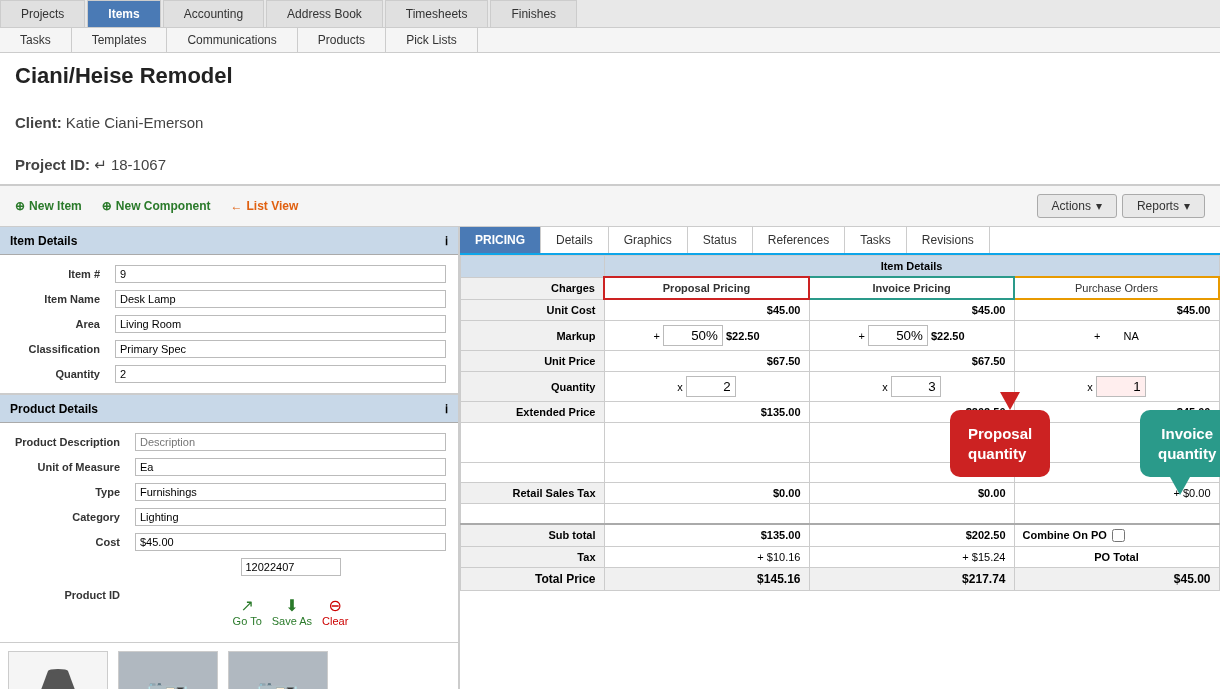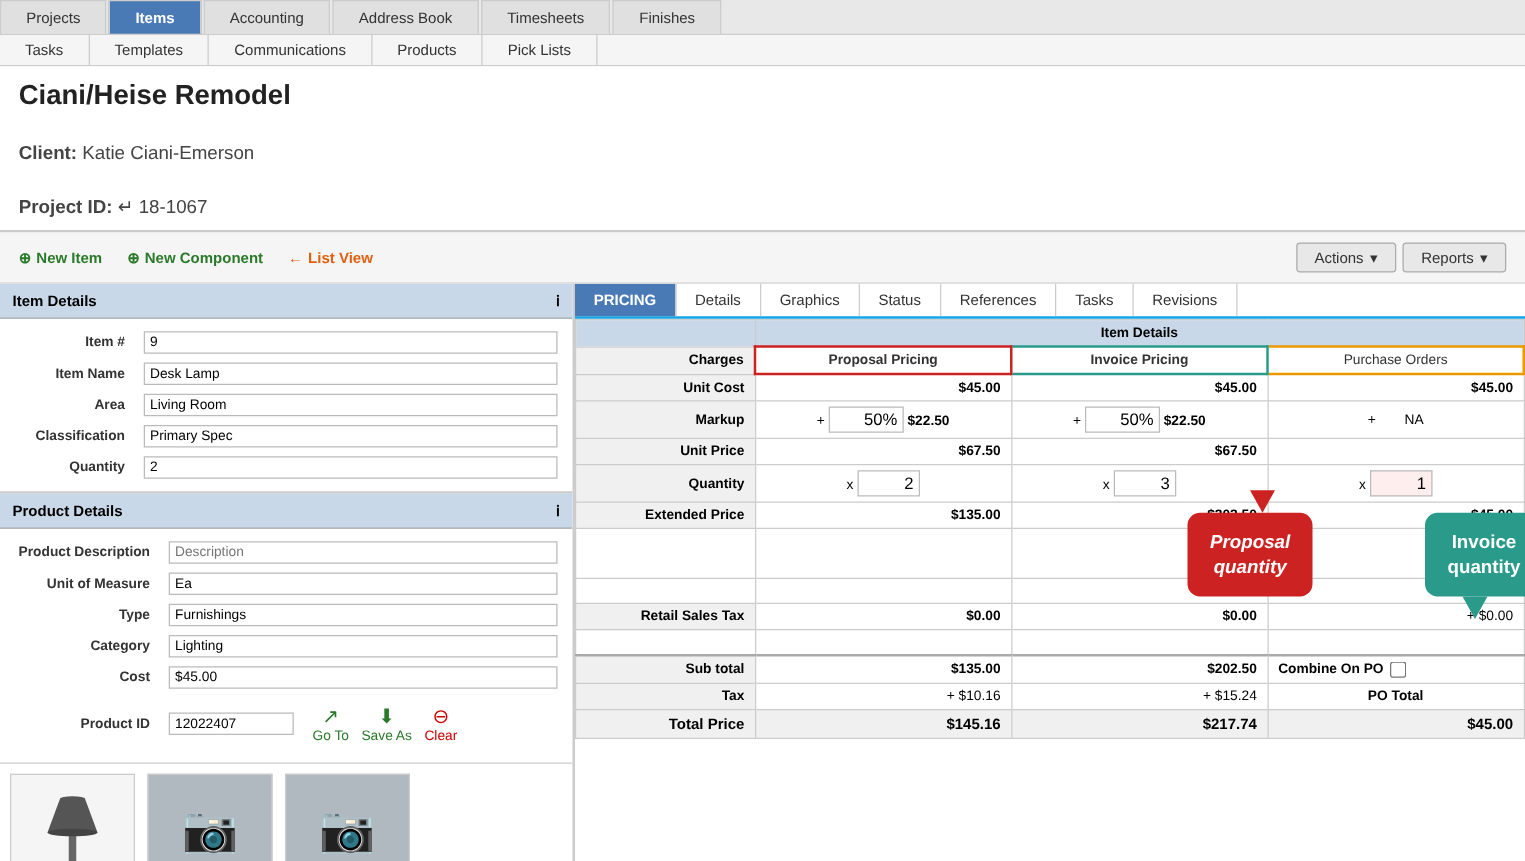--- a/index.html
+++ b/index.html
@@ -187,21 +187,21 @@
         <div class="form-label">Type</div>
         <div class="form-value"><input class="form-input" value="Furnishings" style=""></div>
 
         <div class="form-label">Category</div>
         <div class="form-value"><input class="form-input" value="Lighting" style=""></div>
 
         <div class="form-label">Cost</div>
         <div class="form-value"><input class="form-input" value="$45.00" style=""></div>
 
         <div class="form-label">Product ID</div>
-        <div class="form-value" style="display:flex; align-items:center; gap:15px;">
+        <div class="form-value" style="display:flex; align-items:center; gap:15px;flex-direction:column;">
           <input class="form-input" value="12022407" style="width: 100px;">
           <div class="goto-buttons">
             <div class="goto-btn">
               <span style="color:#2a7a2a; font-size:16px;">↗</span>
               <span>Go To</span>
             </div>
             <div class="goto-btn">
               <span style="color:#2a7a2a; font-size:16px;">⬇</span>
               <span>Save As</span>
             </div>
@@ -389,21 +389,21 @@
           <tr class="total-row">
             <td class="col-charges">Total Price</td>
             <td class="col-proposal money">$145.16</td>
             <td class="col-invoice money">$217.74</td>
             <td class="col-po money">$45.00</td>
           </tr>
         </tbody>
       </table>
 
       <div style="position:absolute; top:155px; left:490px; pointer-events:none;">
-        <div style="background:#cc2222; color:white; font-weight:bold; font-size:15px; padding:14px 18px; border-radius:10px; text-align:center; line-height:1.3; display:inline-block;font-style:italic;">
+        <div style="background:#cc2222; color:white; font-weight:bold; font-size:15px; padding:14px 18px; border-radius:10px; text-align:left; line-height:1.3; display:inline-block;">
           <span>Proposal<br>quantity</span>
         </div>
         <div style="width:0; height:0; border-left:10px solid transparent; border-right:10px solid transparent; border-bottom:18px solid #cc2222; position:absolute; top:-18px; right:30px; transform:rotate(180deg);"></div>
       </div>
 
       <div style="position:absolute; top:155px; left:680px; pointer-events:none;">
         <div style="background:#2a9a8a; color:white; font-weight:bold; font-size:15px; padding:14px 18px; border-radius:10px; text-align:center; line-height:1.3; display:inline-block;">
           <span>Invoice<br>quantity</span>
         </div>
         <div style="width:0; height:0; border-left:10px solid transparent; border-right:10px solid transparent; border-top:18px solid #2a9a8a; position:absolute; bottom:-18px; left:30px;"></div>

